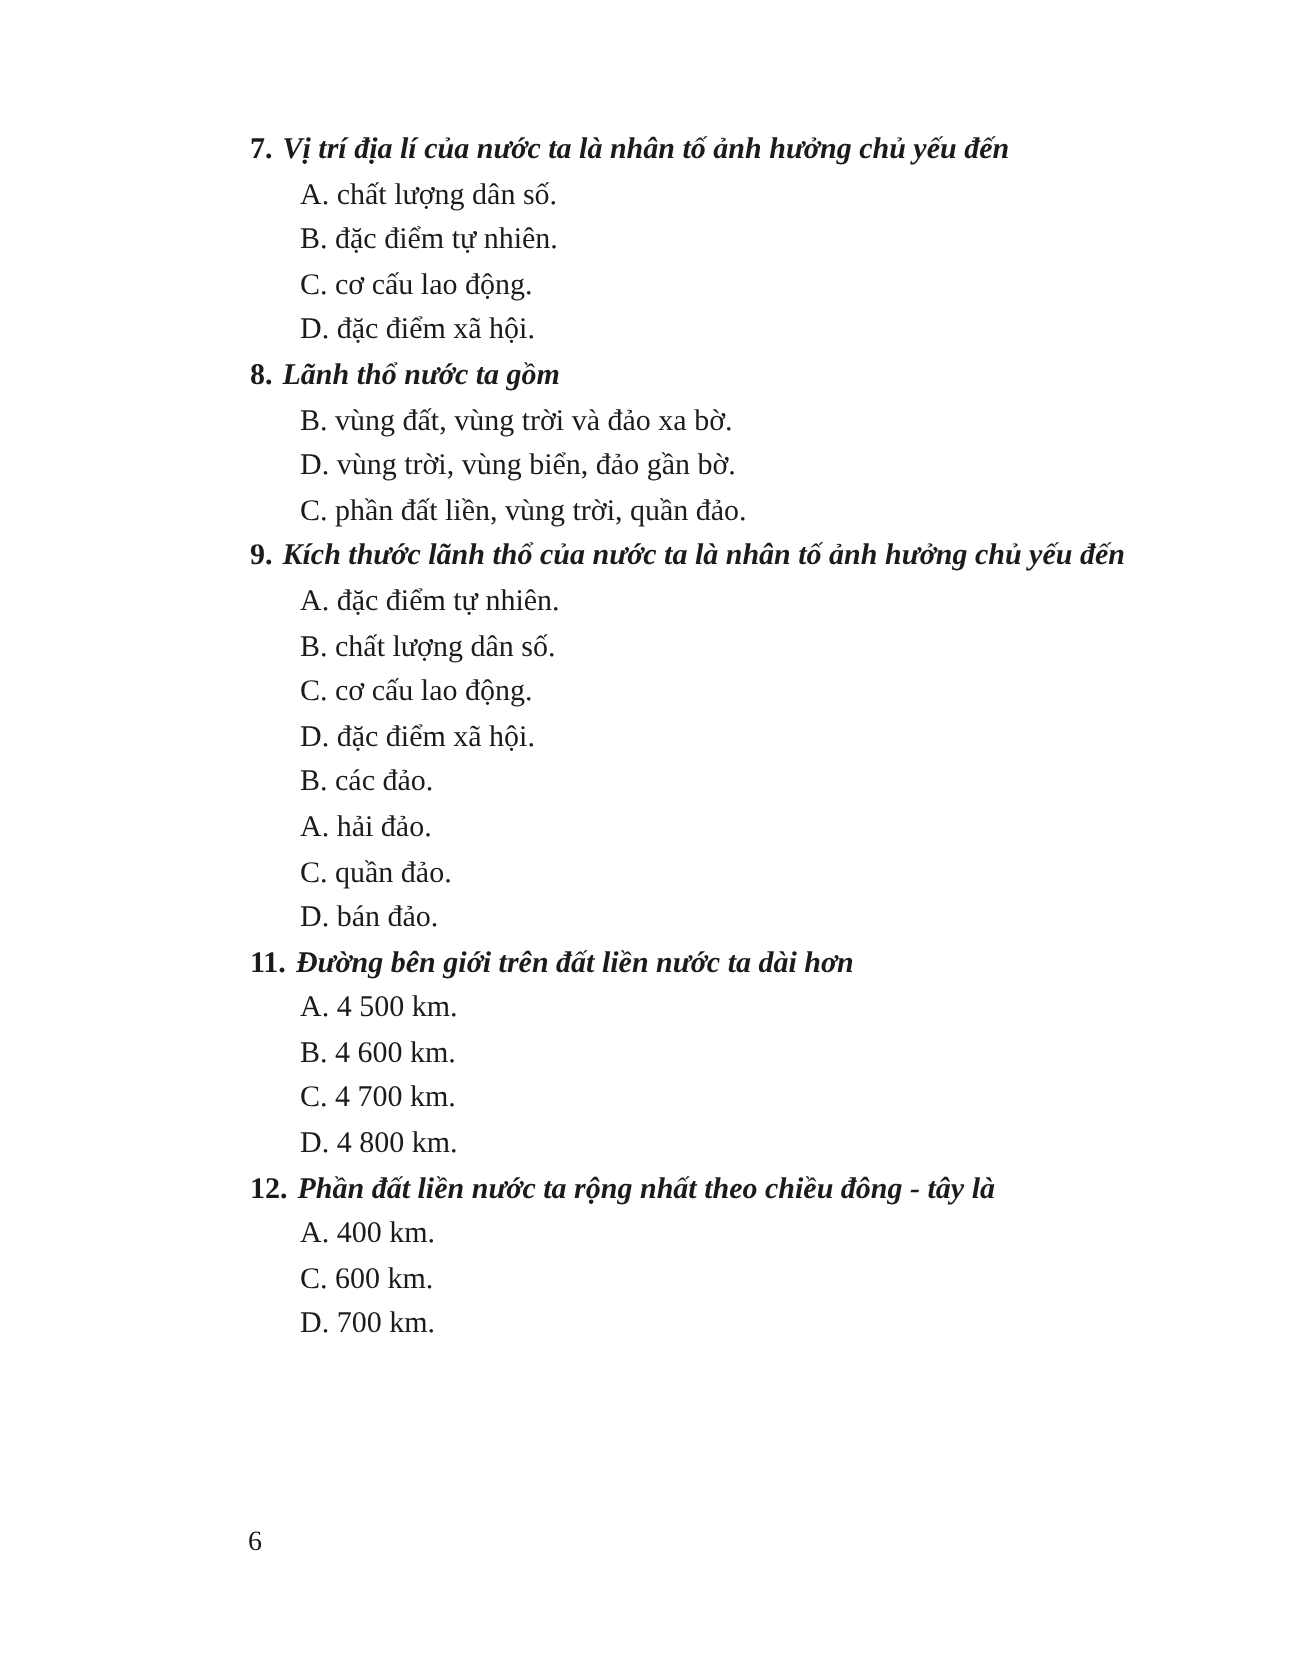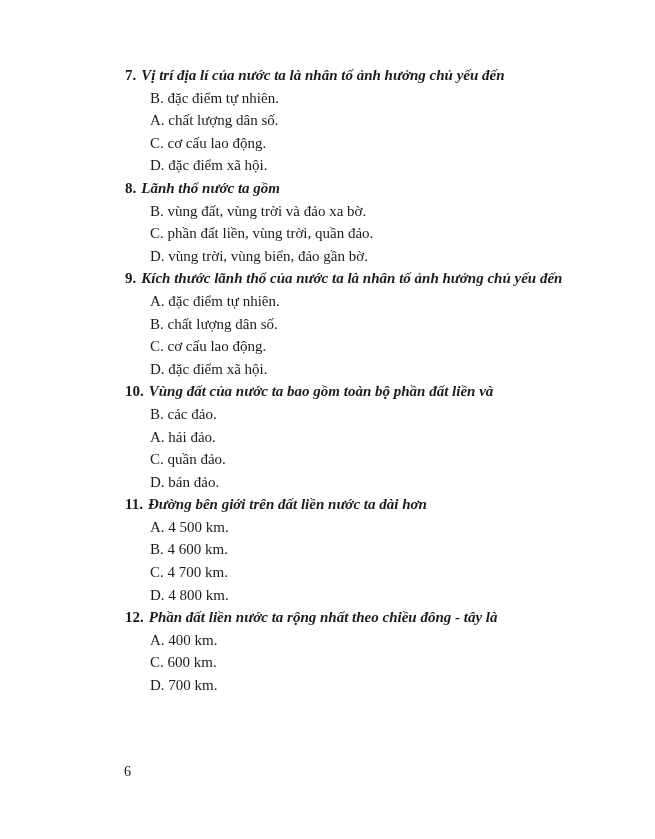--- a/index.html
+++ b/index.html
@@ -33,49 +33,46 @@
 </style>
 </head>
 <body>
 
 <div class="content">
 
   <div class="question">
     <div class="line q-title">
       <span class="q-num">7.</span><span class="q-text">Vị trí địa lí của nước ta là nhân tố ảnh hưởng chủ yếu đến</span>
     </div>
+    <div class="line option">A. chất lượng dân số.</div>
     <div class="line option">B. đặc điểm tự nhiên.</div>
-    <div class="line option">A. chất lượng dân số.</div>
     <div class="line option">C. cơ cấu lao động.</div>
     <div class="line option">D. đặc điểm xã hội.</div>
   </div>
 
   <div class="question">
     <div class="line q-title">
       <span class="q-num">8.</span><span class="q-text">Lãnh thổ nước ta gồm</span>
     </div>
     <div class="line option">B. vùng đất, vùng trời và đảo xa bờ.</div>
+    <div class="line option">D. vùng trời, vùng biển, đảo gần bờ.</div>
     <div class="line option">C. phần đất liền, vùng trời, quần đảo.</div>
-    <div class="line option">D. vùng trời, vùng biển, đảo gần bờ.</div>
   </div>
 
   <div class="question">
     <div class="line q-title">
       <span class="q-num">9.</span><span class="q-text">Kích thước lãnh thổ của nước ta là nhân tố ảnh hưởng chủ yếu đến</span>
     </div>
     <div class="line option">A. đặc điểm tự nhiên.</div>
     <div class="line option">B. chất lượng dân số.</div>
     <div class="line option">C. cơ cấu lao động.</div>
     <div class="line option">D. đặc điểm xã hội.</div>
   </div>
 
   <div class="question">
-    <div class="line q-title">
-      <span class="q-num">10.</span><span class="q-text">Vùng đất của nước ta bao gồm toàn bộ phần đất liền và</span>
-    </div>
     <div class="line option">B. các đảo.</div>
     <div class="line option">A. hải đảo.</div>
     <div class="line option">C. quần đảo.</div>
     <div class="line option">D. bán đảo.</div>
   </div>
 
   <div class="question">
     <div class="line q-title">
       <span class="q-num">11.</span><span class="q-text">Đường bên giới trên đất liền nước ta dài hơn</span>
     </div>

